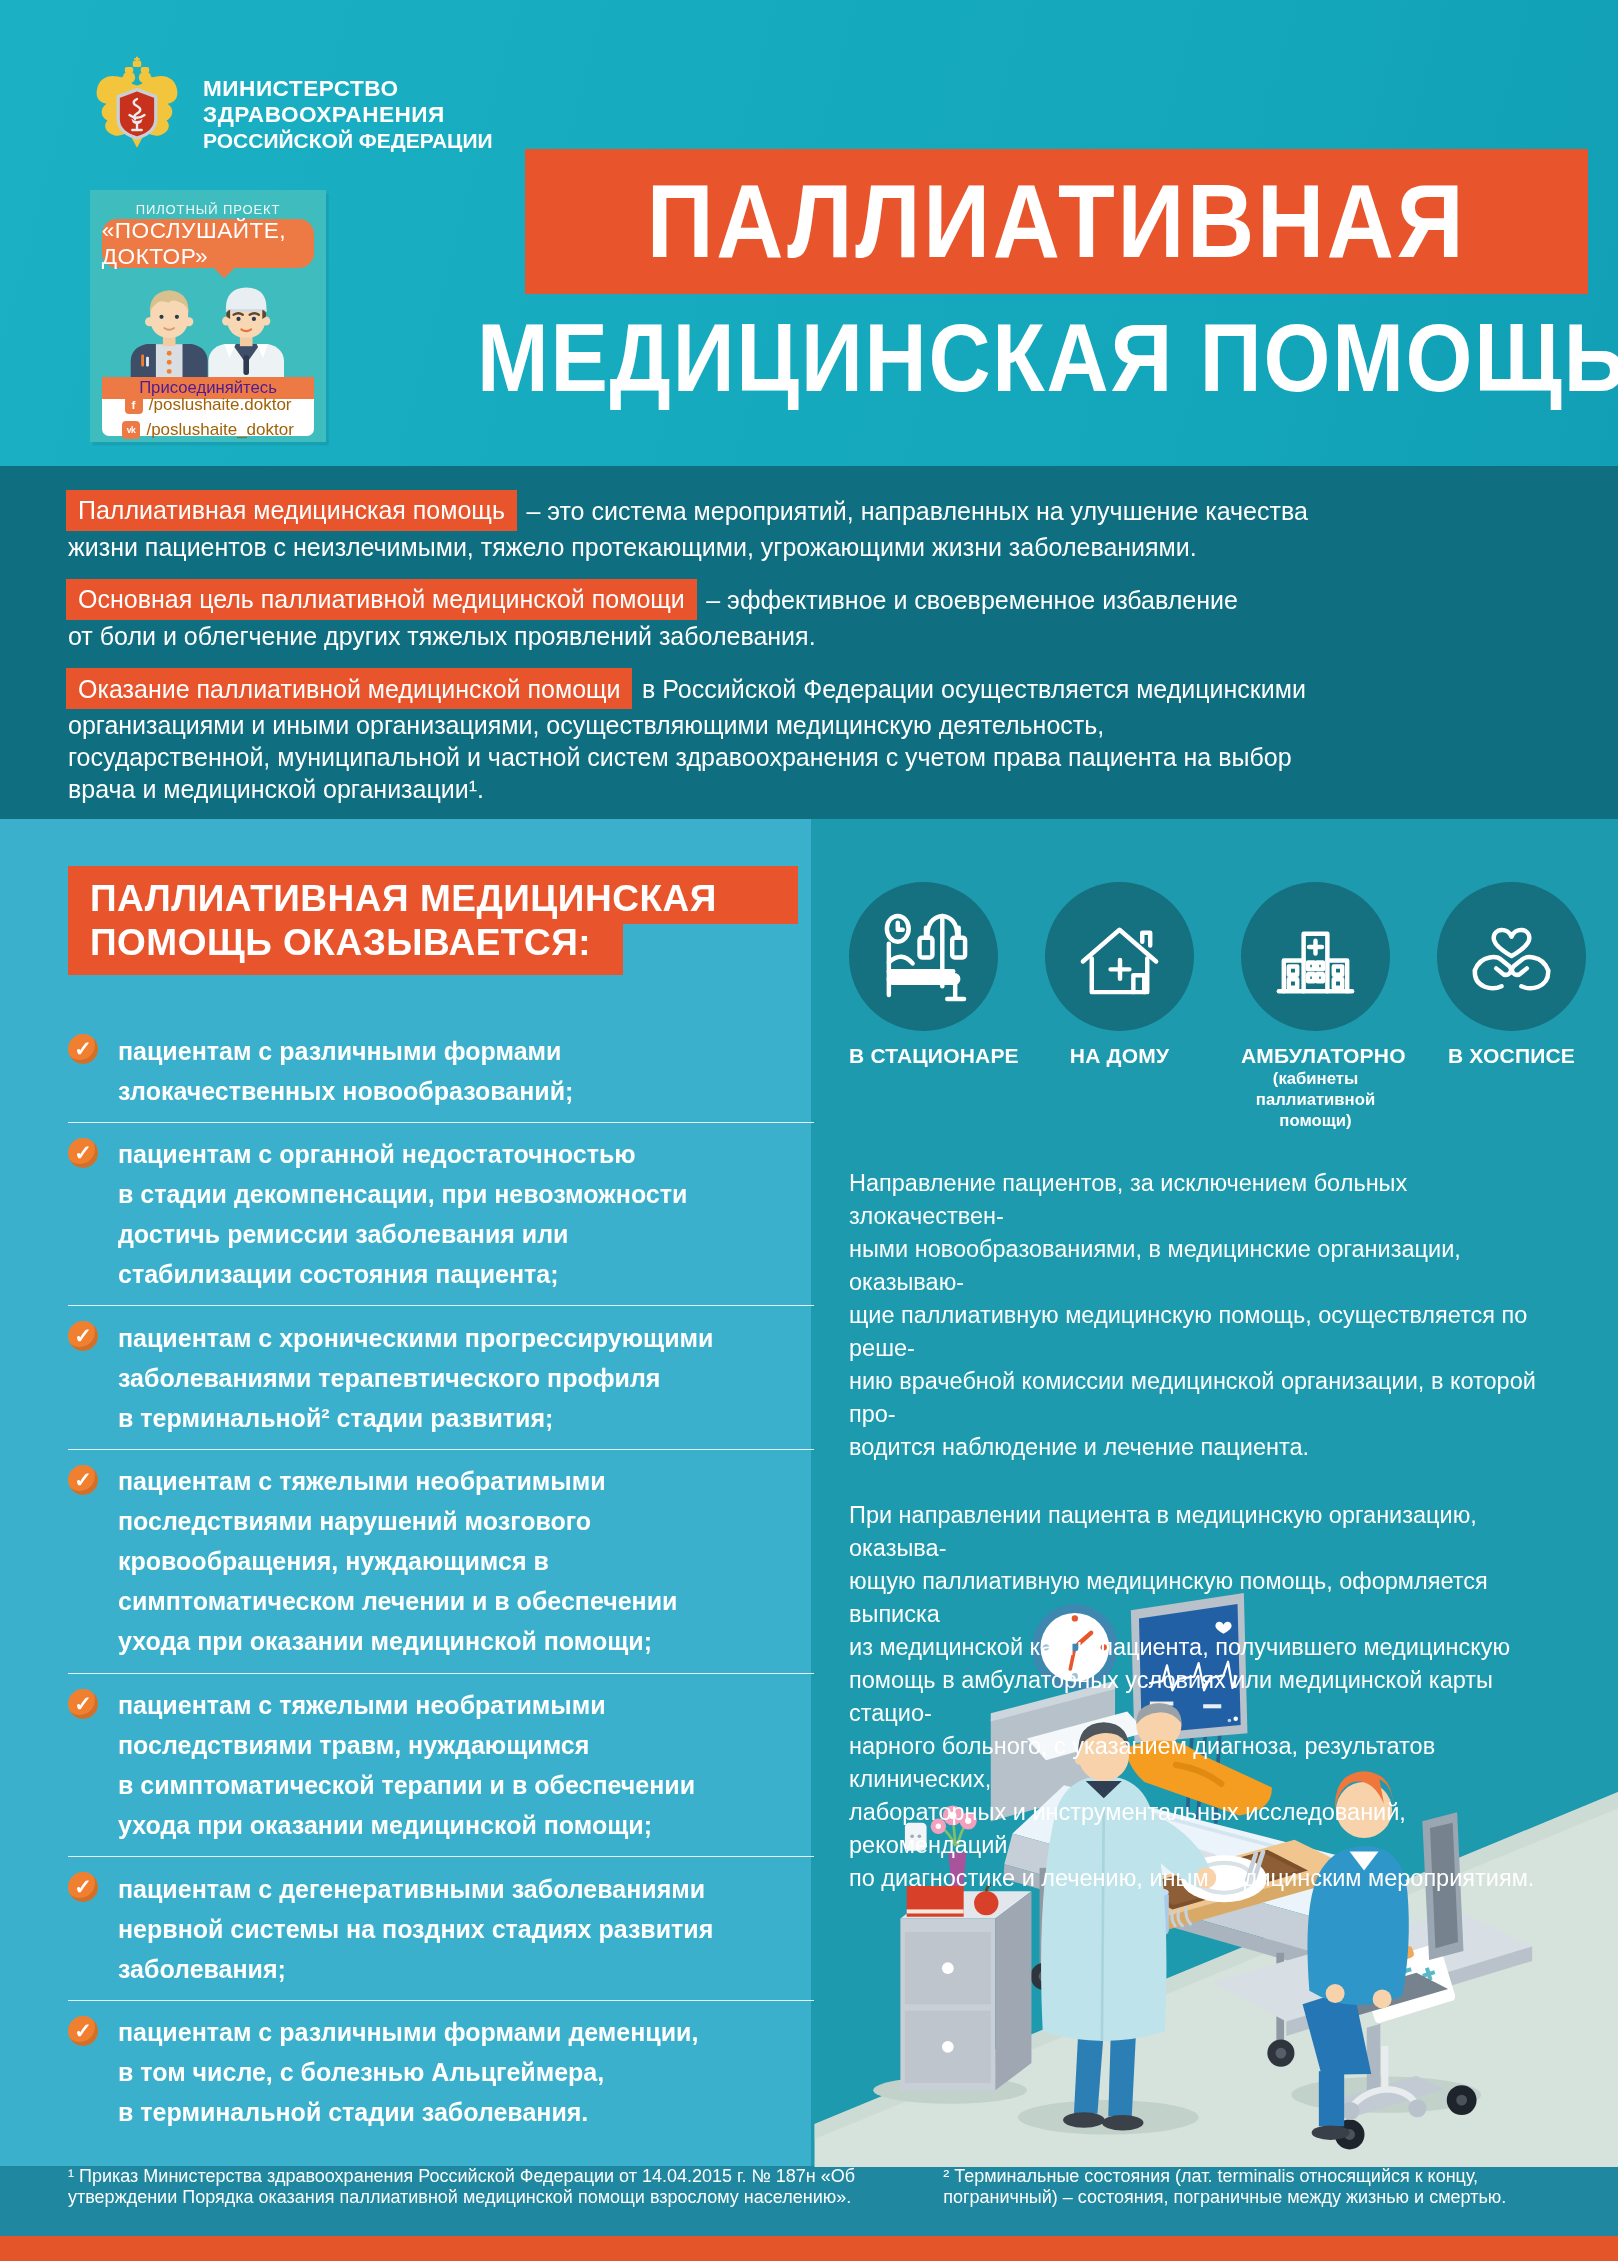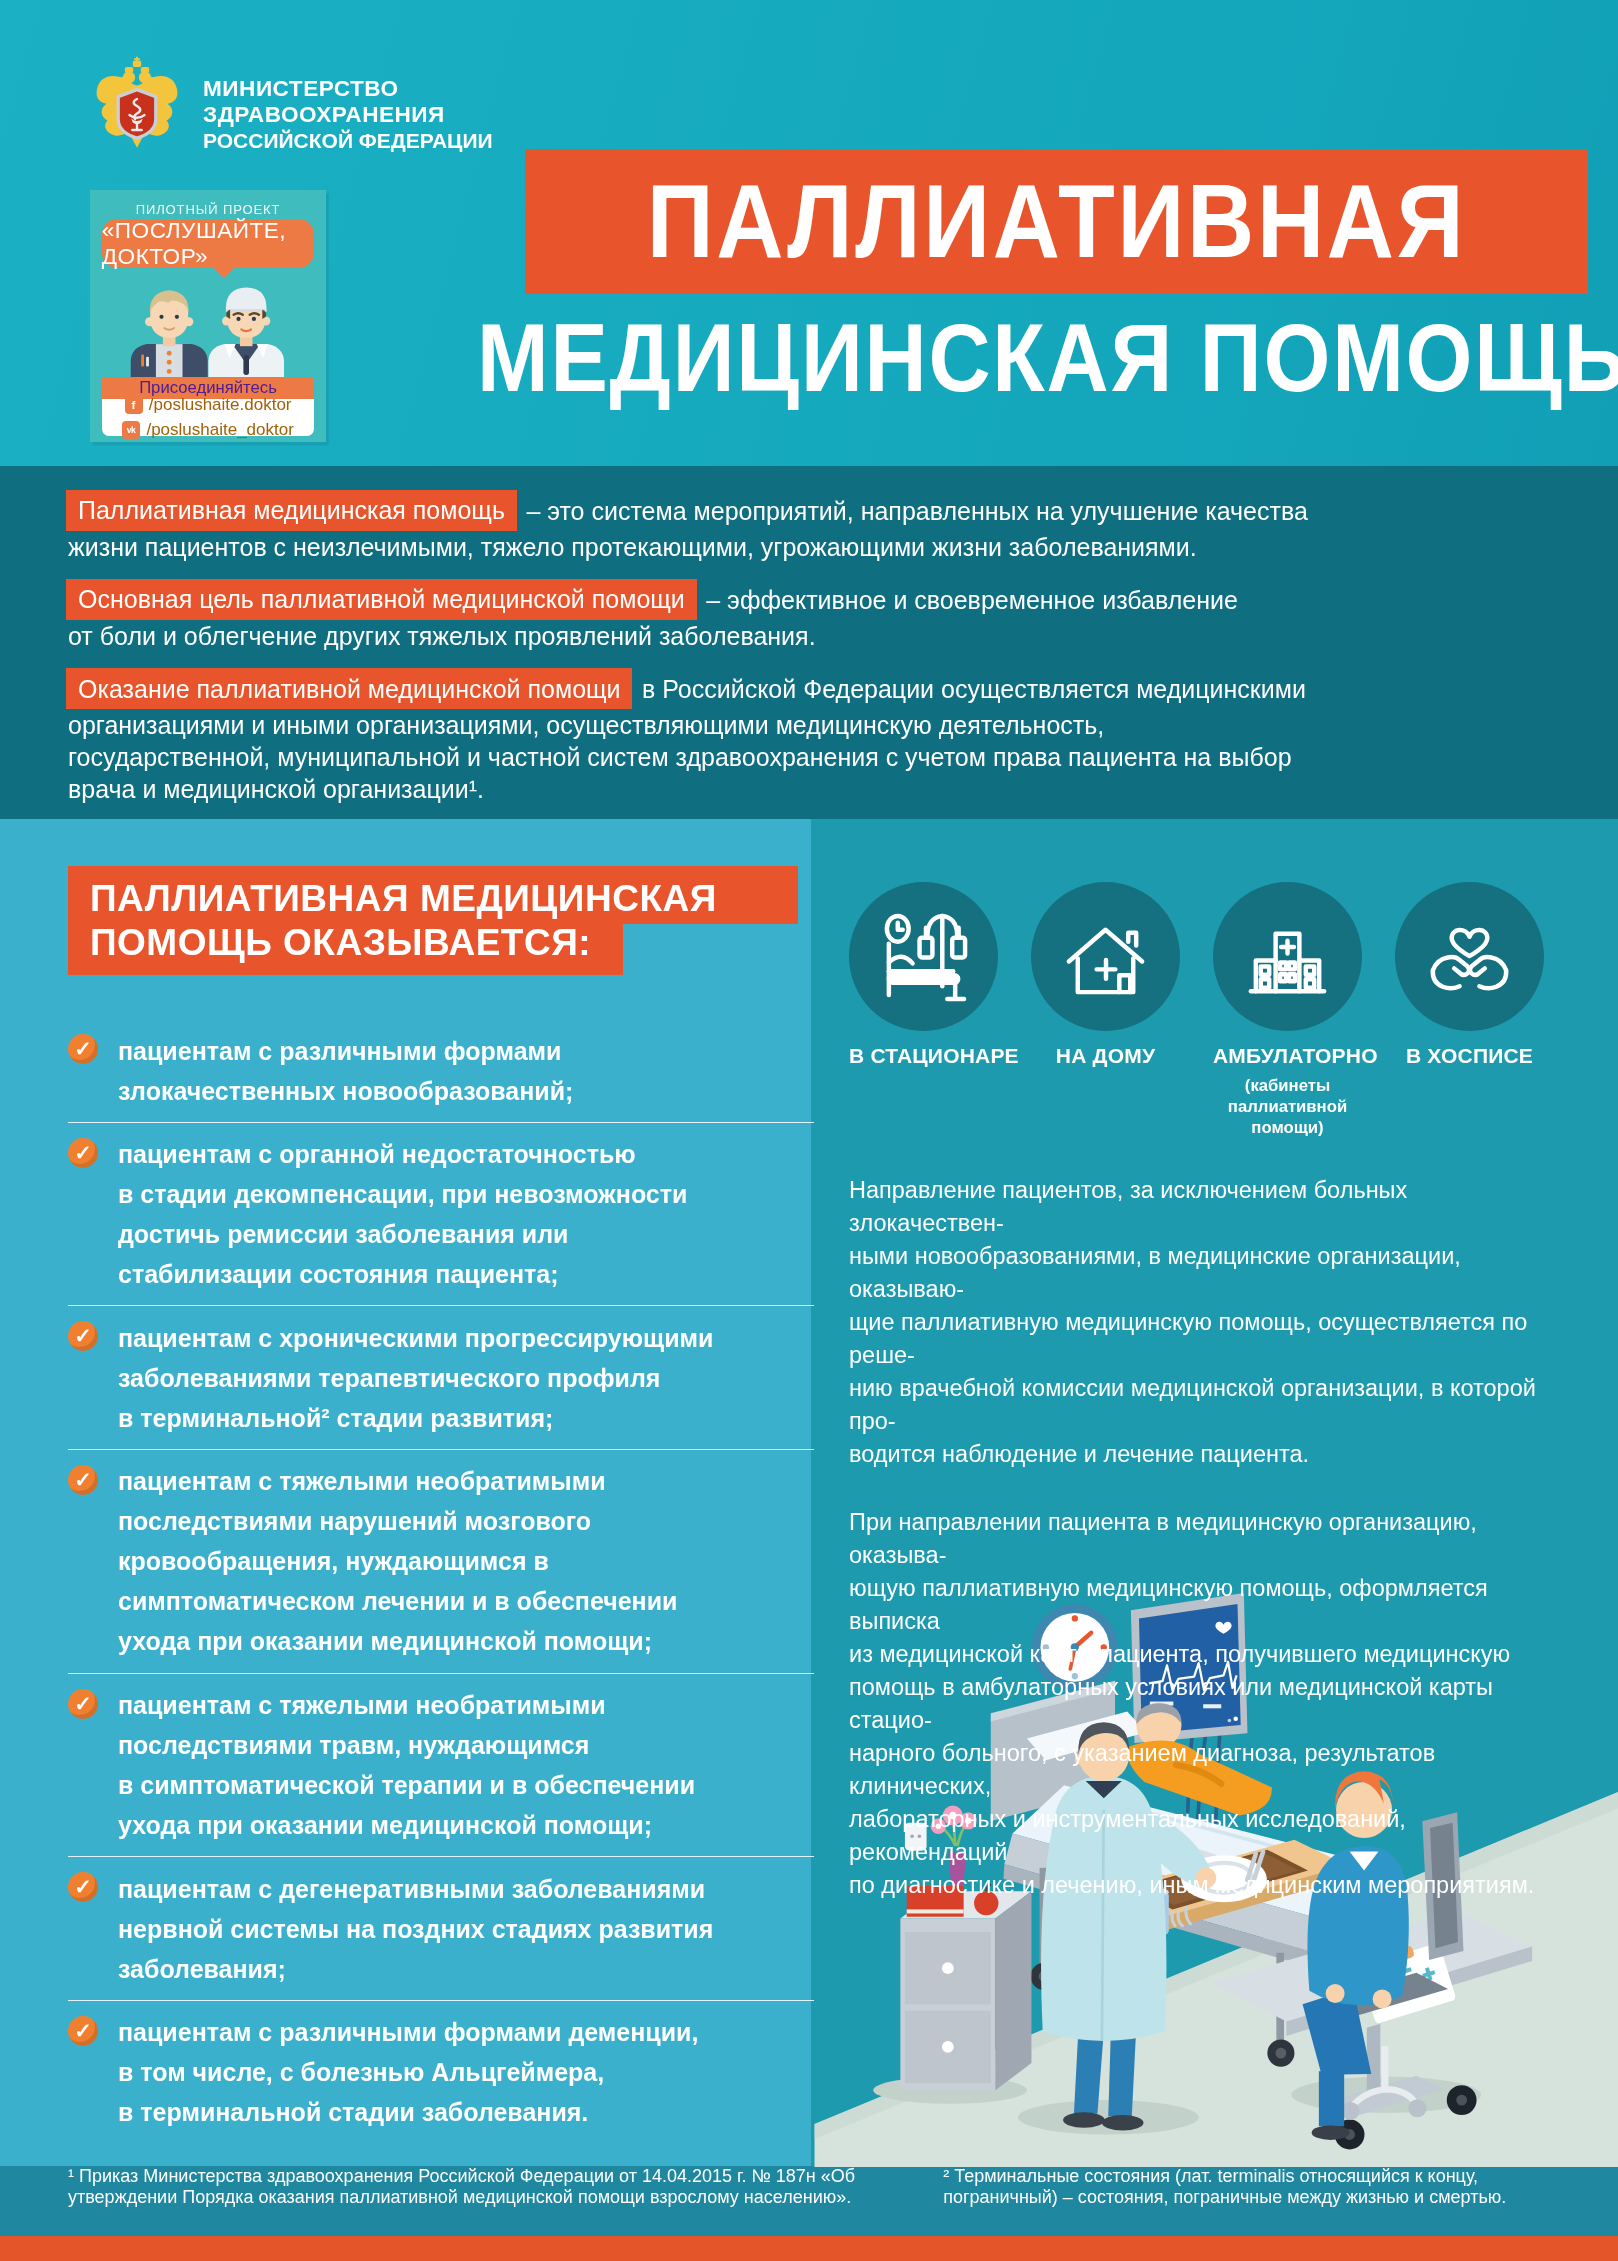--- a/index.html
+++ b/index.html
@@ -65,27 +65,27 @@
 
   .plist { list-style:none; margin-top:44px; }
   .plist li { display:flex; gap:20px; padding:11.3px 0; }
   .plist li + li { border-top:1.4px solid rgba(255,255,255,.85); }
   .check { flex:0 0 30px; width:30px; height:30px; margin-top:3.6px; border-radius:50%;
            background:#F08030; box-shadow:inset -3.2px -4.1px 0 rgba(0,0,0,.12);
            display:flex; align-items:center; justify-content:center;
            color:#fff; font-size:21px; font-weight:700; }
   .plist .txt { font-size:25px; line-height:40px; font-weight:700; white-space:pre-line; }
 
-  .methods-row { display:flex; gap:33px; margin-top:16.3px; }
+  .methods-row { display:flex; gap:47px; margin-top:16.3px; }
   .method { width:149px; text-align:center; }
   .m-circle { width:149px; height:149px; border-radius:50%; background:#15707F;
               display:flex; align-items:center; justify-content:center; }
   .m-circle svg { width:99px; height:99px; }
   .m-label { margin-top:12.7px; font-size:21px; font-weight:700; white-space:nowrap; letter-spacing:0.2px; }
-  .m-sub { margin-top:7px; font-size:16.7px; line-height:21px; font-weight:700; white-space:pre-line; }
+  .m-sub { margin-top:0; font-size:16.7px; line-height:21px; font-weight:700; white-space:pre-line; }
   .m-paras p { margin-top:36px; font-size:23.5px; line-height:33px; font-weight:300; white-space:pre-line; }
   .m-paras p + p { margin-top:35px; }
 
   .scene { position:absolute; right:0; bottom:0; width:805px; height:592px; z-index:1; }
 
   
   .notes { position:absolute; top:2166px; left:0; width:100%; height:70px; background:#1F88A0;
            display:flex; flex-direction:row; justify-content:center; gap:7.2px; padding:0 68px; }
   .notes div { font-size:18px; font-weight:300; line-height:21px; }
   .bottom-bar { position:absolute; top:2236px; left:0; width:100%; height:37px; background:#E4552A; }

